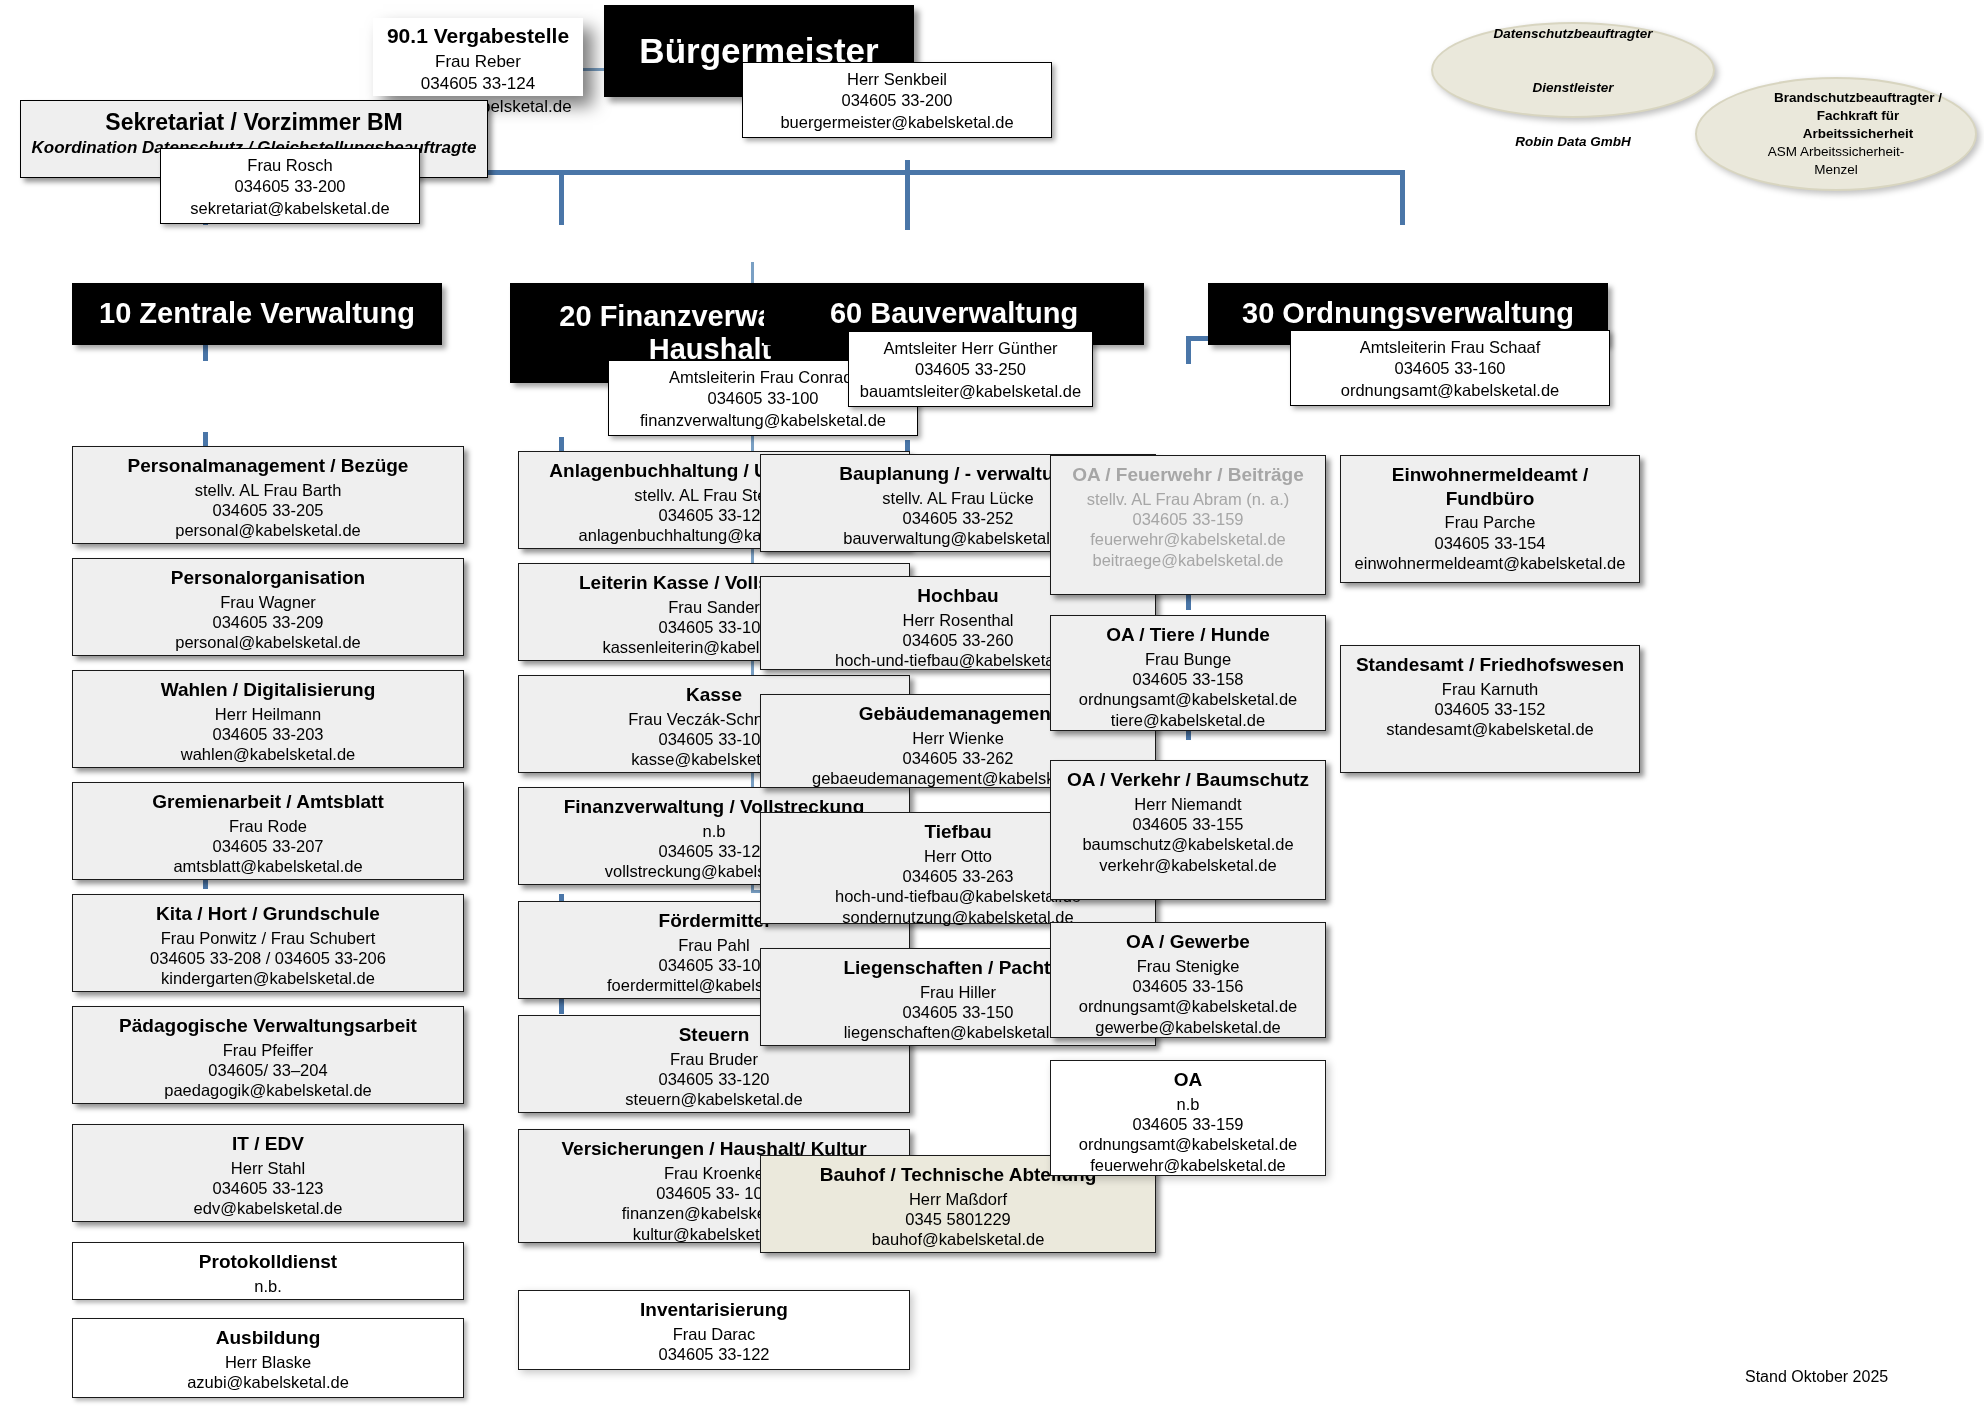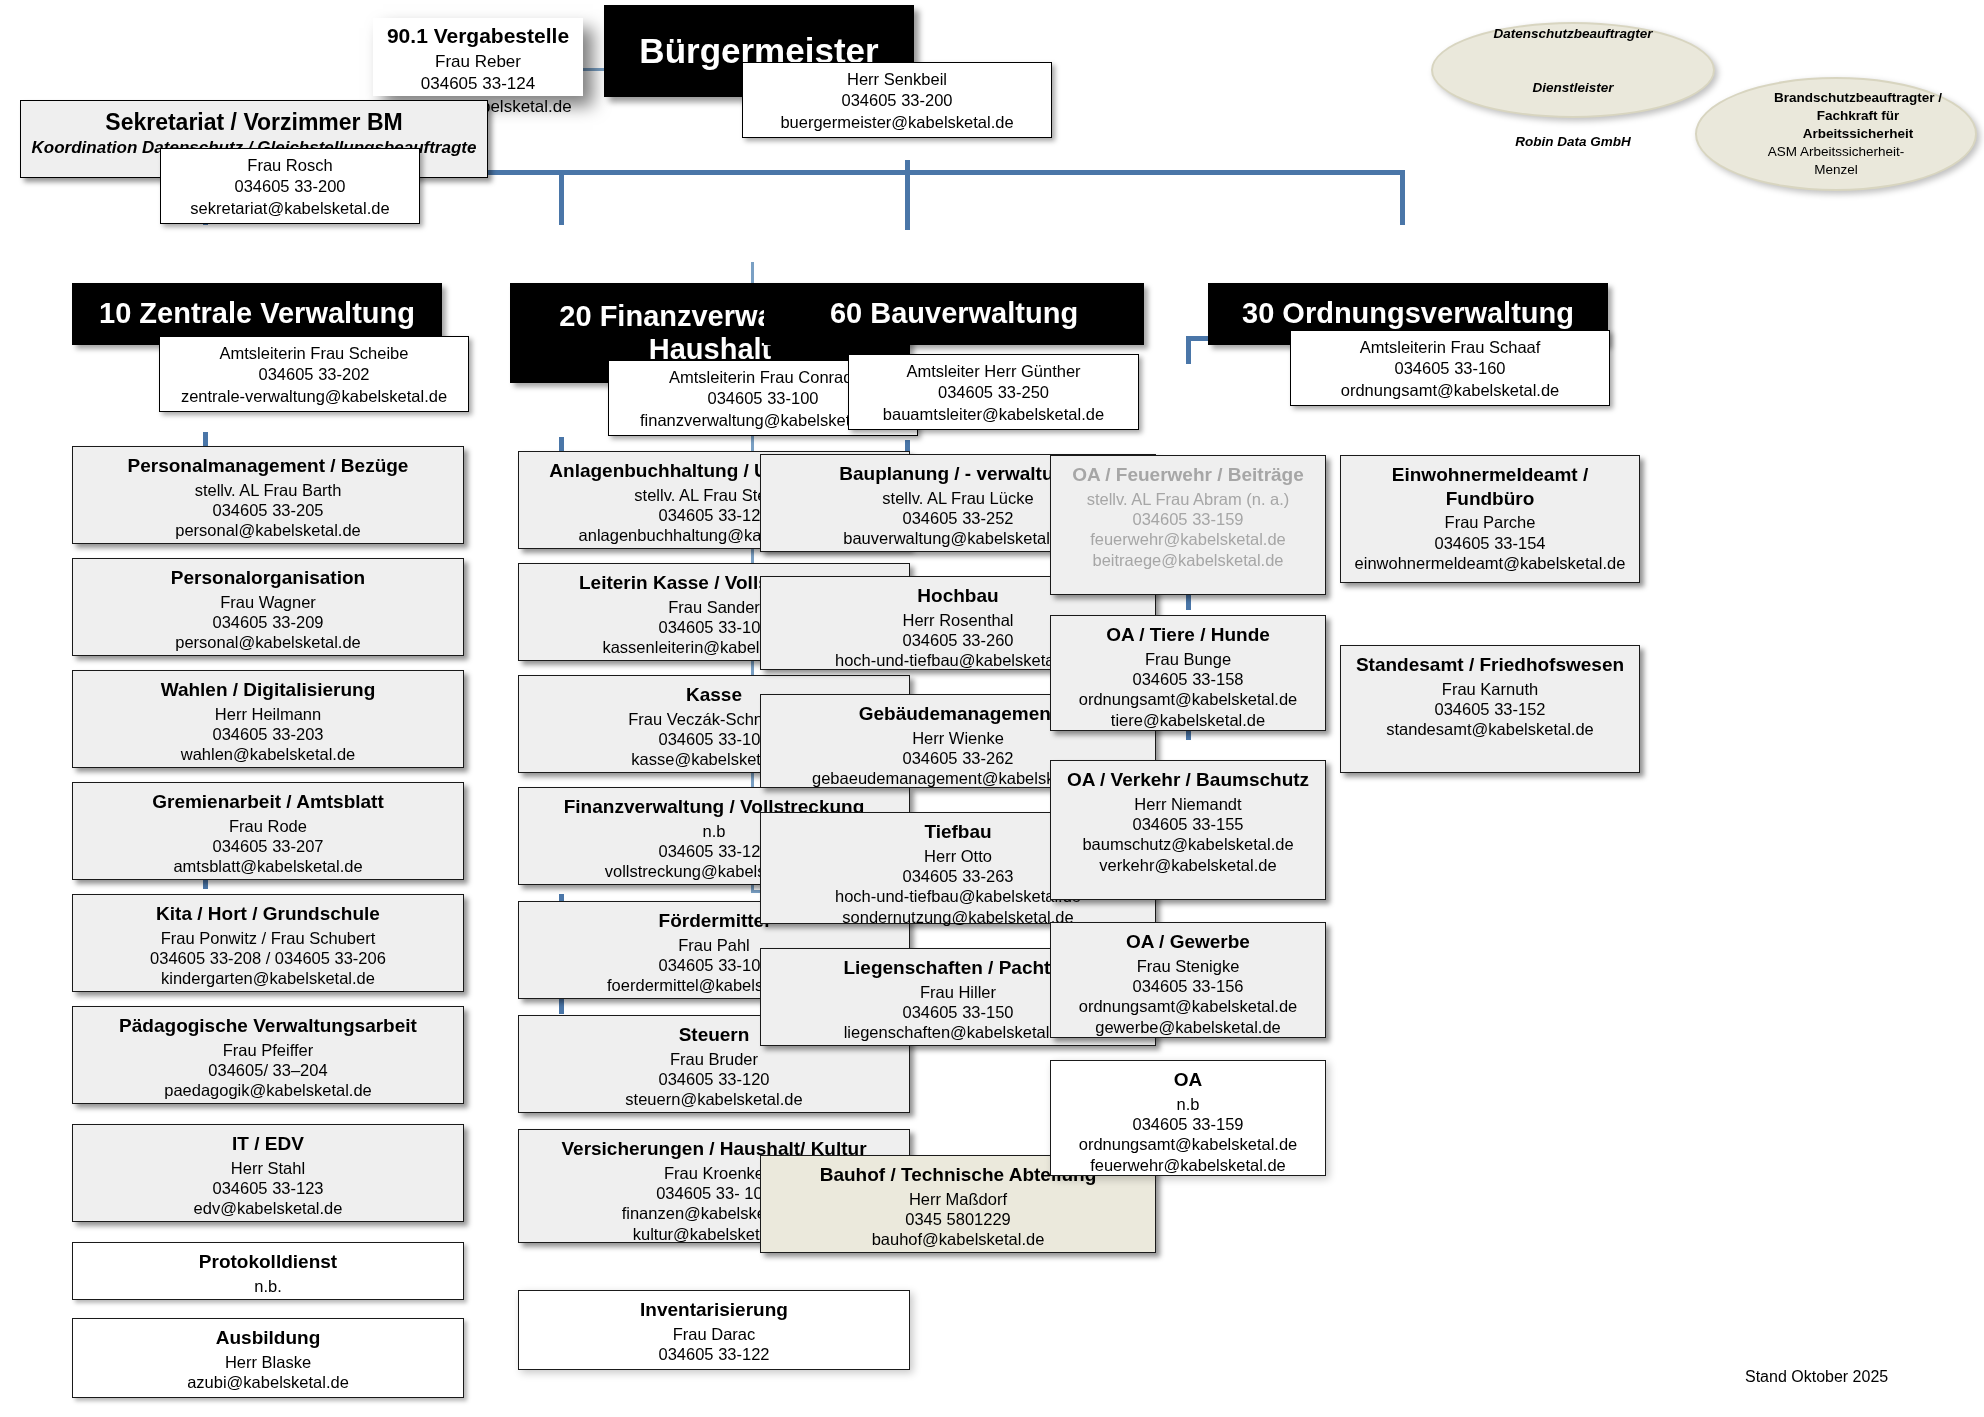--- a/index.html
+++ b/index.html
@@ -185,25 +185,20 @@
     <span class="l b">Brandschutzbeauftragter /</span>
     <span class="l b">Fachkraft für</span>
     <span class="l b">Arbeitssicherheit</span>
     <span class="l">ASM Arbeitssicherheit-</span>
     <span class="l">Menzel</span>
   </div>
 
   <div class="dept" style="left:72px;top:283px;width:370px;height:62px;">
     <span>10 Zentrale Verwaltung</span>
   </div>
-  <div class="contact" style="left:159px;top:336px;width:310px;height:76px;">
-    <span class="l">Amtsleiterin Frau Scheibe</span>
-    <span class="l">034605 33-202</span>
-    <span class="l">zentrale-verwaltung@kabelsketal.de</span>
-  </div>
 
   <div class="box" style="left:72px;top:446px;width:392px;height:98px;">
     <span class="t">Personalmanagement / Bezüge</span>
     <span class="l">stellv. AL Frau Barth</span>
     <span class="l">034605 33-205</span>
     <span class="l">personal@kabelsketal.de</span>
   </div>
   <div class="box" style="left:72px;top:558px;width:392px;height:98px;">
     <span class="t">Personalorganisation</span>
     <span class="l">Frau Wagner</span>
@@ -304,21 +299,21 @@
   </div>
   <div class="box white softshadow" style="left:518px;top:1290px;width:392px;height:80px;">
     <span class="t">Inventarisierung</span>
     <span class="l">Frau Darac</span>
     <span class="l">034605 33-122</span>
   </div>
 
   <div class="dept" style="left:764px;top:283px;width:380px;height:62px;">
     <span>60 Bauverwaltung</span>
   </div>
-  <div class="contact" style="left:848px;top:331px;width:291px;height:76px;margin-top:23px;">
+  <div class="contact" style="left:848px;top:331px;width:245px;height:76px;">
     <span class="l">Amtsleiter Herr Günther</span>
     <span class="l">034605 33-250</span>
     <span class="l">bauamtsleiter@kabelsketal.de</span>
   </div>
 
   <div class="box" style="left:760px;top:454px;width:396px;height:98px;">
     <span class="t">Bauplanung / - verwaltung</span>
     <span class="l">stellv. AL Frau Lücke</span>
     <span class="l">034605 33-252</span>
     <span class="l">bauverwaltung@kabelsketal.de</span>

